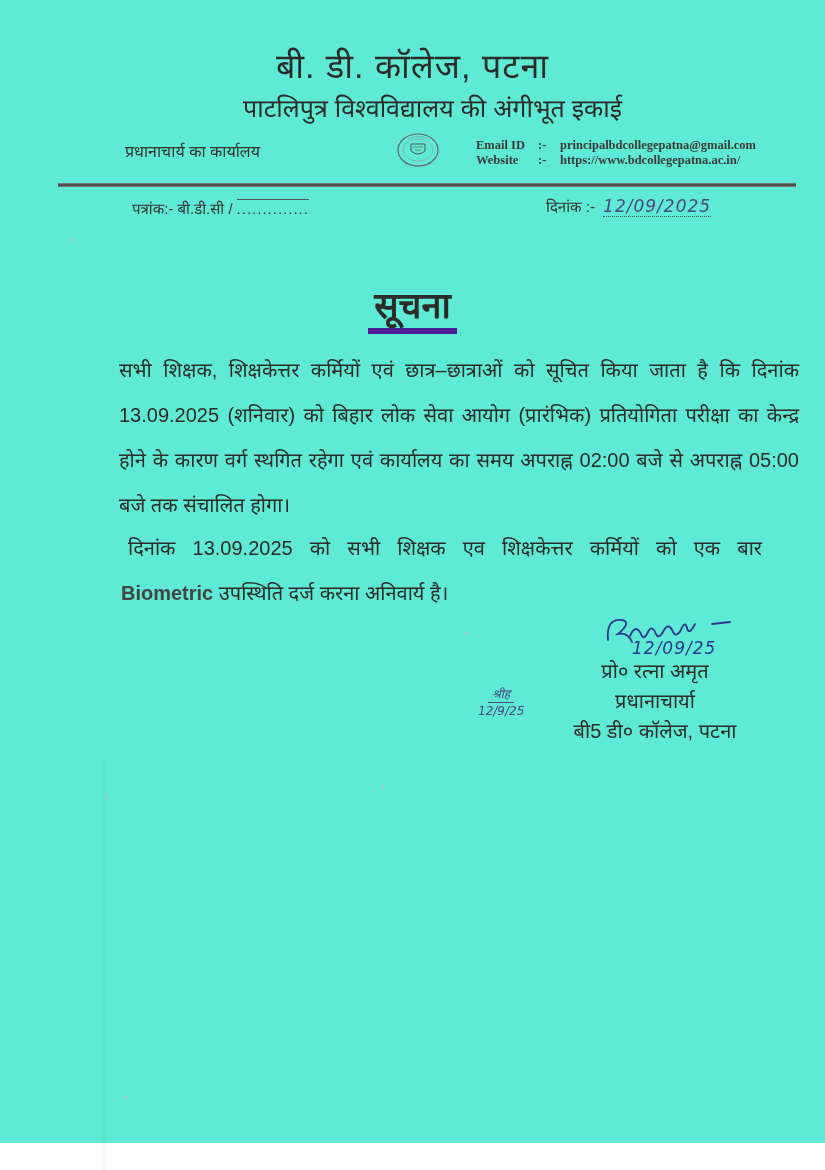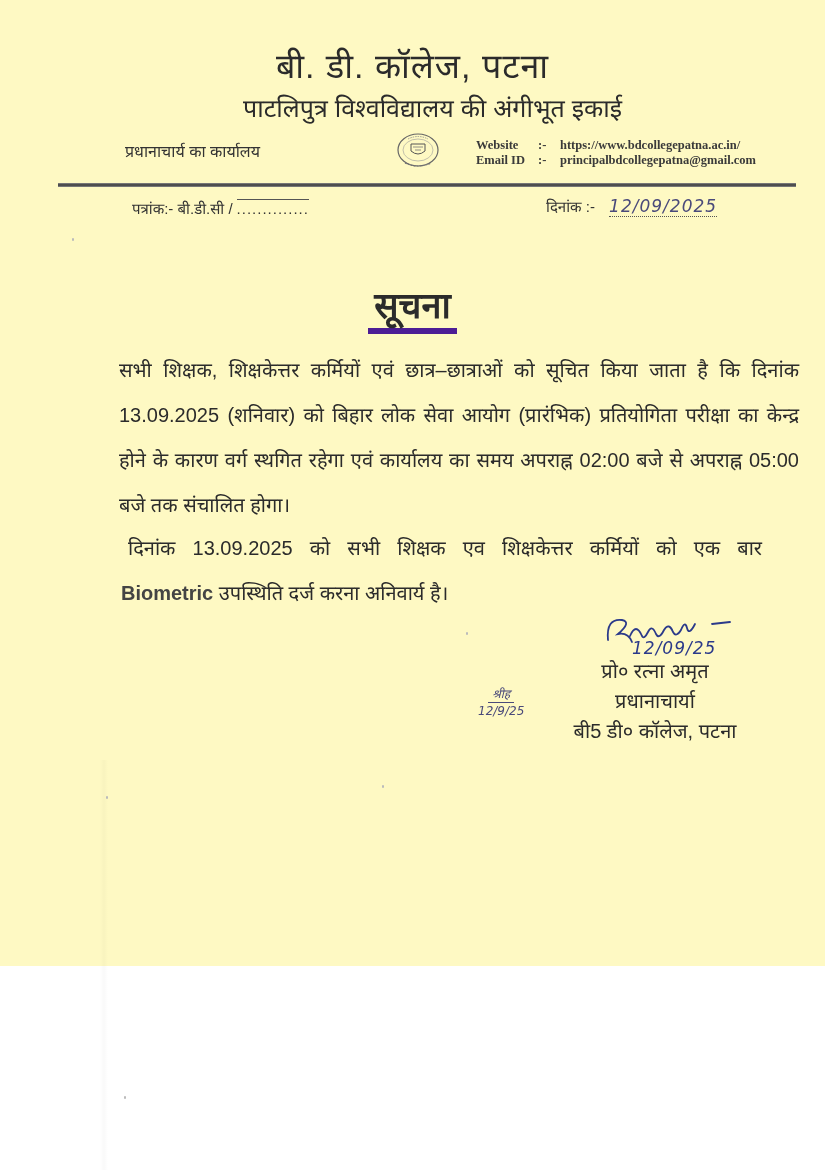--- a/index.html
+++ b/index.html
@@ -11,22 +11,22 @@
       width: 825px;
       height: 1170px;
       position: relative;
       overflow: hidden;
       font-family: "Liberation Sans", "DejaVu Sans", sans-serif;
       color: #2a2a2a;
     }
     .page {
       position: absolute;
       left: 0; top: 0;
-      width: 825px; height: 966px;
-      background: #fef9c3;
+      width: 825px; height: 1143px;
+      background: #5eead4;
     }
     
     .scan-streak {
       position: absolute;
       left: 100px; top: 760px;
       width: 8px; height: 410px;
       background: linear-gradient(to right, rgba(0,0,0,0), rgba(0,0,0,0.025), rgba(0,0,0,0));
     }
 
     
@@ -100,21 +100,21 @@
       font-size: 15px;
       color: #333;
     }
     .date-line .handwritten {
       font-family: "DejaVu Sans", sans-serif;
       font-style: italic;
       font-size: 17px;
       color: #4a4a7a;
       border-bottom: 1px dotted #555;
       letter-spacing: 1px;
-      margin-left: 10px;
+      margin-left: 4px;
     }
 
     
     .notice-title {
       position: absolute;
       left: 0; width: 825px;
       top: 280px;
       text-align: center;
       font-size: 36px;
       font-weight: bold;
@@ -195,24 +195,24 @@
     <ellipse cx="25" cy="20" rx="20" ry="16" fill="none" stroke="#666" stroke-width="1.2"></ellipse>
     <ellipse cx="25" cy="20" rx="15" ry="11" fill="none" stroke="#999" stroke-width="0.6"></ellipse>
     <path d="M18 14 h14 v7 q-7 6 -14 0 z" fill="none" stroke="#555" stroke-width="1"></path>
     <path d="M20 17 h10 M22 20 h6" stroke="#777" stroke-width="0.8"></path>
     <path d="M12 33 q13 6 26 0" fill="none" stroke="#777" stroke-width="1.2" stroke-dasharray="2 1"></path>
     <path d="M15 9 q10 -5 20 0" fill="none" stroke="#888" stroke-width="0.8" stroke-dasharray="1.5 1"></path>
   </svg>
 
   <div class="contact">
     <div class="row">
-      <span class="lbl">Website</span><span class="sep">:-</span><span>https://www.bdcollegepatna.ac.in/</span>
+      <span class="lbl">Email ID</span><span class="sep">:-</span><span>principalbdcollegepatna@gmail.com</span>
     </div>
     <div class="row">
-      <span class="lbl">Email ID</span><span class="sep">:-</span><span>principalbdcollegepatna@gmail.com</span>
+      <span class="lbl">Website</span><span class="sep">:-</span><span>https://www.bdcollegepatna.ac.in/</span>
     </div>
   </div>
 
   <div class="header-rule"></div>
 
   <div class="ref-no">
     <span>पत्रांक:- बी.डी.सी /</span><span class="dots">..............</span>
   </div>
   <div class="date-line">
     <span>दिनांक :-</span>

